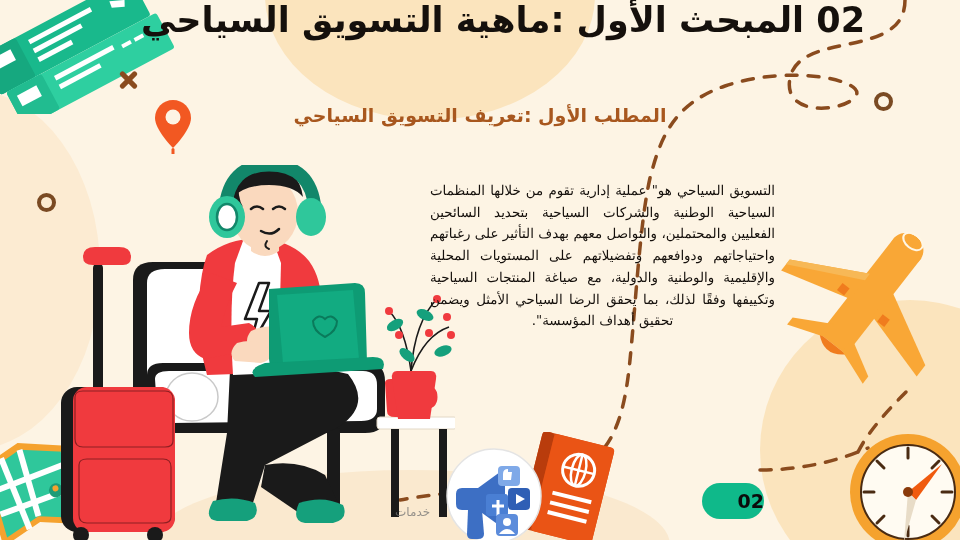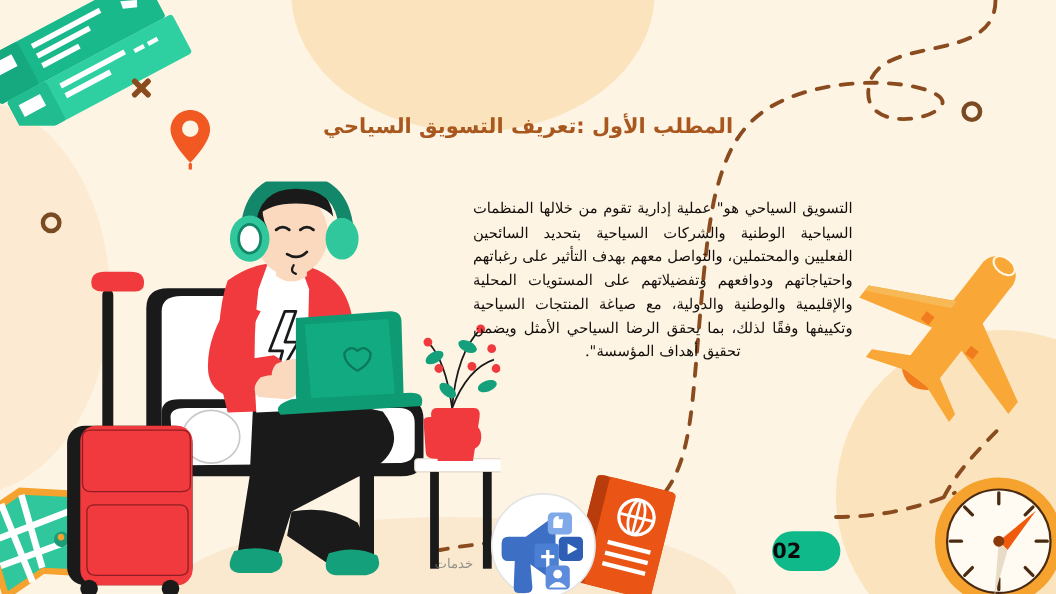--- a/index.html
+++ b/index.html
@@ -77,21 +77,21 @@
     color:#140F0B;
     z-index:6;
   }
   
   .page-badge{
     position:absolute;
     left:702px;top:483px;
     width:62px;height:36px;
     background:#0FB98A;
     border-radius:18px;
-    display:flex;align-items:center;justify-content:flex-end;
+    display:flex;align-items:center;justify-content:flex-start;
     font-family:"DejaVu Sans", sans-serif;
     font-weight:bold;font-size:19px;color:#0B0B0B;
     z-index:8;
   }
   
   .ring{
     position:absolute;border-radius:50%;
     border:4px solid #7A4A23;
     z-index:5;
   }
@@ -335,20 +335,21 @@
     <path d="M52 52 l0 16 M46 58 l12 0" stroke="#FFFFFF" stroke-width="3"></path>
     <rect x="52" y="18" width="22" height="20" rx="4" fill="#7FA9E8"></rect>
     <path d="M57 32 l0 -6 q0 -5 5 -5 l0 3 l4 0 l-1 8 Z" fill="#FFFFFF"></path>
     <rect x="62" y="40" width="22" height="22" rx="4" fill="#2F5FB5"></rect>
     <path d="M70 46 l9 5 l-9 5 Z" fill="#FFFFFF"></path>
     <rect x="50" y="66" width="22" height="22" rx="4" fill="#5C8CDB"></rect>
     <circle cx="61" cy="74" r="4" fill="#FFFFFF"></circle>
     <path d="M53 86 q8 -10 16 0 Z" fill="#FFFFFF"></path>
   </svg>
 
+  <div class="title">02 المبحث الأول :ماهية التسويق السياحي</div>
   <div class="subtitle">المطلب الأول :تعريف التسويق السياحي</div>
   <div class="body-text">التسويق السياحي هو" عملية إدارية تقوم من خلالها المنظمات السياحية الوطنية والشركات السياحية بتحديد السائحين الفعليين والمحتملين، والتواصل معهم بهدف التأثير على رغباتهم واحتياجاتهم ودوافعهم وتفضيلاتهم على المستويات المحلية والإقليمية والوطنية والدولية، مع صياغة المنتجات السياحية وتكييفها وفقًا لذلك، بما يحقق الرضا السياحي الأمثل ويضمن تحقيق أهداف المؤسسة".</div>
 
   <div class="page-badge">
     <span>02</span>
   </div>
 
   <div class="watermark">خدمات</div>
 
 </div>

